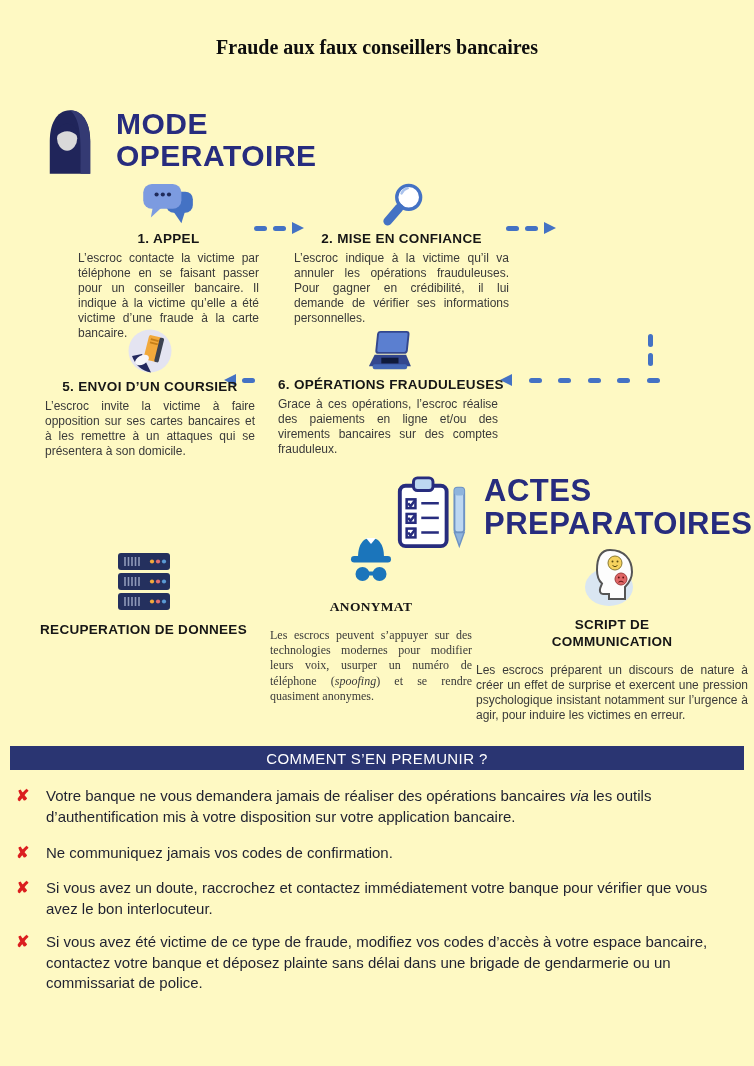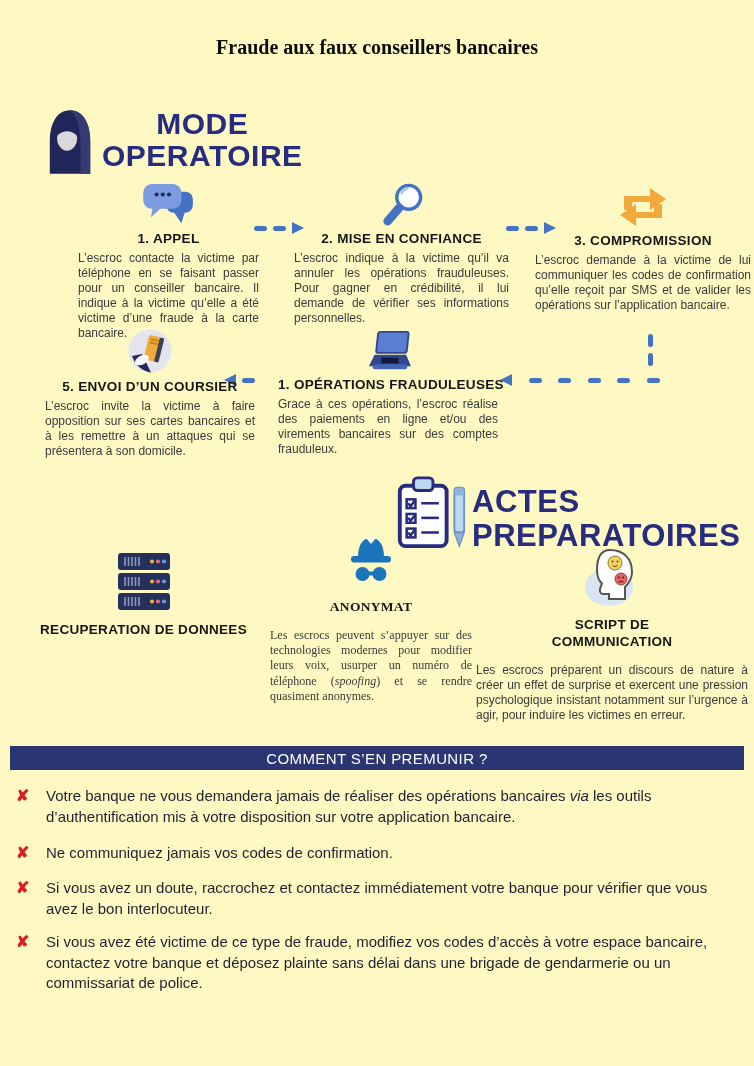--- a/index.html
+++ b/index.html
@@ -5,22 +5,22 @@
   html,body{margin:0;padding:0;background:#fff;}
   .page{position:relative;width:754px;height:1066px;background:#fef9c3;overflow:hidden;
         font-family:"Liberation Sans",sans-serif;color:#222;}
   .abs{position:absolute;}
 
   .title{left:0;top:36px;width:754px;text-align:center;
          font-family:"Liberation Serif",serif;font-weight:700;font-size:20px;color:#0d0d0d;}
 
   
   .big-head{font-weight:800;font-size:30px;line-height:1.08;color:#272C7E;letter-spacing:.5px;}
-  .mode-head{left:44px;top:108px;display:flex;align-items:flex-start;gap:6px;text-align:center;}
-  .actes-head{left:392px;top:474px;display:flex;align-items:flex-end;}
+  .mode-head{left:44px;top:108px;display:flex;align-items:flex-start;gap:20px;}
+  .actes-head{left:392px;top:474px;display:flex;align-items:flex-start;gap:12px;}
 
   
   .step{position:absolute;text-align:center;}
   .icon-row{display:flex;align-items:flex-end;justify-content:center;height:44px;}
   .step-title{margin-top:5px;font-size:13.5px;font-weight:700;color:#161616;letter-spacing:.3px;white-space:nowrap;}
   .step-body{margin-top:5px;font-size:12px;line-height:1.25;color:#3A3A3A;text-align:justify;}
   .s1{left:78px;top:182px;width:181px;}
   .s2{left:294px;top:182px;width:215px;}
   .s3{left:535px;top:184px;width:216px;}
   .s4{left:278px;top:328px;width:220px;}
@@ -99,30 +99,20 @@
       <svg width="48" height="44" viewBox="0 0 48 46" aria-hidden="true">
         <circle cx="31" cy="16" r="12.5" fill="#fff" stroke="#4472C4" stroke-width="3.5"></circle>
         <path d="M23.5 12 a10 10 0 0 1 6.5 -5.5" stroke="#A9C2EC" stroke-width="2.5" fill="none" stroke-linecap="round"></path>
         <line x1="9" y1="41" x2="21" y2="27" stroke="#4472C4" stroke-width="9" stroke-linecap="round"></line>
       </svg>
     </div>
     <div class="step-title">2. MISE EN CONFIANCE</div>
     <p class="step-body">L’escroc indique à la victime qu’il va annuler les opérations frauduleuses. Pour gagner en crédibilité, il lui demande de vérifier ses informations personnelles.</p>
   </div>
 
-  <div class="step s3">
-    <div class="icon-row">
-      <svg width="54" height="42" viewBox="0 0 54 42" aria-hidden="true">
-        <path d="M8 24 L8 10 L34 10 L34 2 L50 13 L34 24 L34 16 L16 16 L16 24 Z" fill="#F2A93B"></path>
-        <path d="M46 18 L46 32 L20 32 L20 40 L4 29 L20 18 L20 26 L38 26 L38 18 Z" fill="#F2A93B"></path>
-      </svg>
-    </div>
-    <div class="step-title">3. COMPROMISSION</div>
-    <p class="step-body">L’escroc demande à la victime de lui communiquer les codes de confirmation qu’elle reçoit par SMS et de valider les opérations sur l’application bancaire.</p>
-  </div>
 
   <div class="abs arrow a12">
     <span class="dash"></span>
     <span class="dash"></span>
     <span class="tri-r"></span>
   </div>
   <div class="abs arrow a23">
     <span class="dash"></span>
     <span class="dash"></span>
     <span class="tri-r"></span>
@@ -145,21 +135,21 @@
     <div class="icon-row">
       <svg width="54" height="42" viewBox="0 0 56 44" aria-hidden="true">
         <g transform="skewX(-6)">
             <rect x="18" y="2" width="32" height="22" rx="2.5" fill="#5B7FD0" stroke="#33478E" stroke-width="2"></rect>
           </g>
         <path d="M8 38 L52 38 L47 26 L14 26 Z" fill="#33478E"></path>
         <rect x="21" y="29" width="18" height="6" fill="#0F1A3C"></rect>
         <rect x="12" y="36" width="36" height="5" rx="2" fill="#4265B4"></rect>
       </svg>
     </div>
-    <div class="step-title">1. OPÉRATIONS FRAUDULEUSES</div>
+    <div class="step-title">6. OPÉRATIONS FRAUDULEUSES</div>
     <p class="step-body">Grace à ces opérations, l’escroc réalise des paiements en ligne et/ou des virements bancaires sur des comptes frauduleux.</p>
   </div>
 
   <div class="abs arrow a45">
     <span class="tri-l"></span>
     <span class="dash"></span>
   </div>
 
   <div class="step s5">
     <div class="icon-row">

